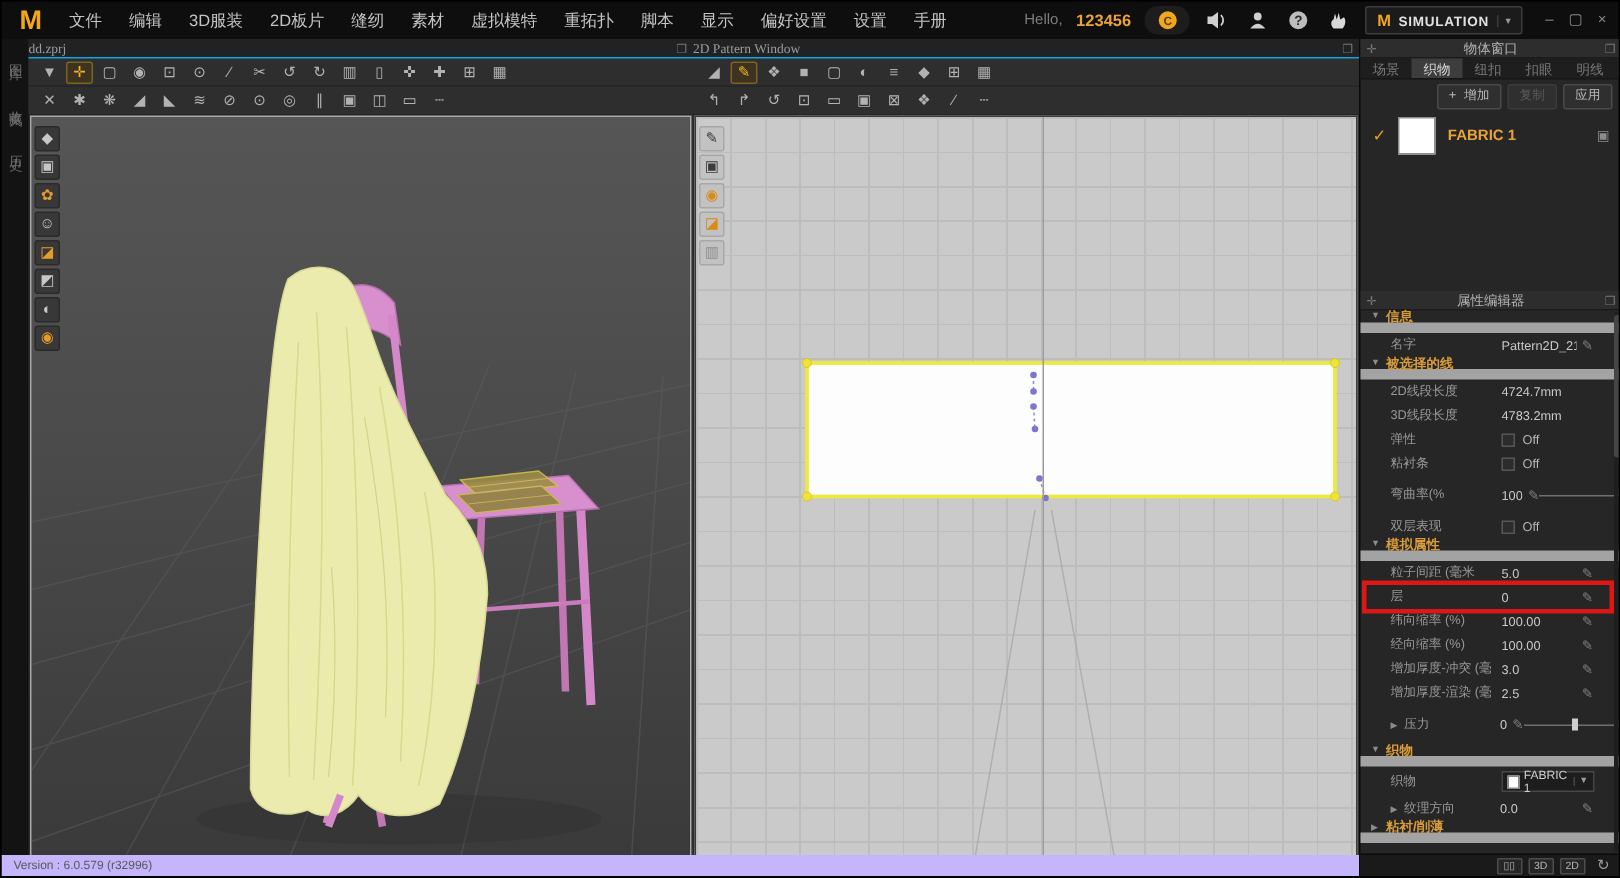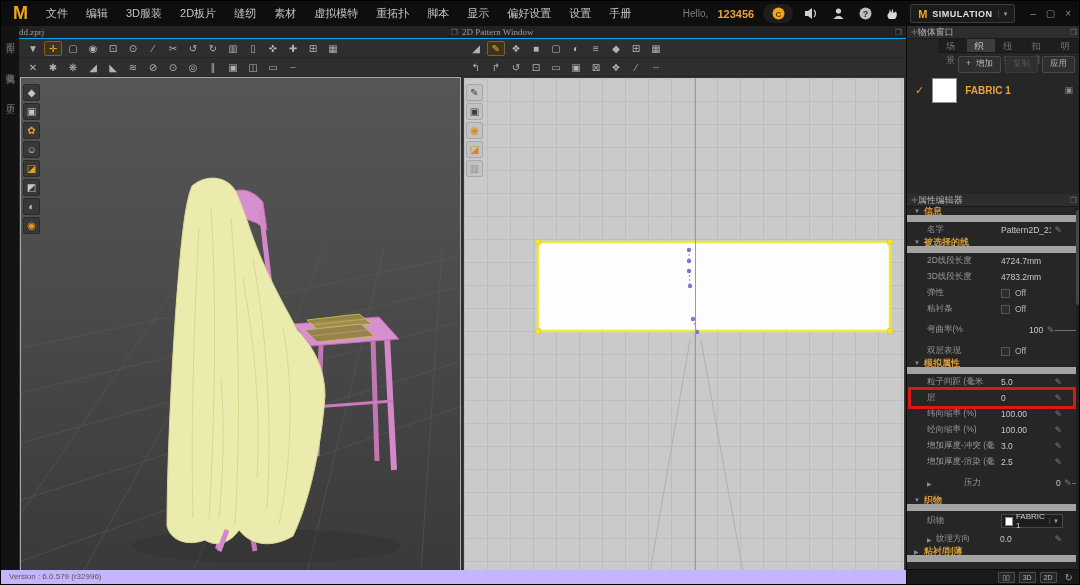--- a/index.html
+++ b/index.html
@@ -47,23 +47,23 @@
   .st-ic { width:17px; height:17px; display:flex; align-items:center; justify-content:center; font-size:10px; color:#c7c7c7; background:#383838; border:1px solid #2a2a2a; border-radius:2px; }
   .st-ic.orange { color:#e79c2a; }
   .st-ic.dim { color:#6a6a6a; }
   .scene2d .st-ic { background:#c2c2c2; border-color:#a8a8a8; color:#3b3b3b; }
   .scene2d .st-ic.orange { color:#d98a17; }
   .scene2d .st-ic.dim { color:#8f8f8f; }
 
   
   .rpanel { position:absolute; left:905px; top:25px; width:175px; bottom:0; background:#262626; border-left:1px solid #0a0a0a; }
   .phead { height:13px; background:#2d2d2d; display:flex; align-items:center; color:#b3b3b3; font-size:9px; border-bottom:1px solid #1b1b1b; padding:0 4px; }
-  .phead .ttl { flex:1; text-align:left; }
+  .phead .ttl { flex:1; text-align:center; }
   .phead .pin, .phead .pop { color:#787878; font-size:8px; }
-  .obj-tabs { height:14px; display:flex; background:#1e1e1e; border-bottom:1px solid #161616;margin-left:31px; }
+  .obj-tabs { height:14px; display:flex; background:#1e1e1e; border-bottom:1px solid #161616; }
   .obj-tab { padding:0 8px; font-size:9px; color:#787878; line-height:14px; }
   .obj-tab.active { background:#3d3d3d; color:#dadada; }
   .obj-btnrow { height:22px; display:flex; justify-content:flex-end; align-items:center; gap:4px; padding:0 6px; }
   .obj-btn { border:1px solid #4a4a4a; color:#b9b9b9; font-size:8.5px; padding:1.5px 7px; border-radius:2px; background:#2f2f2f; white-space:nowrap;font-family:Liberation Mono, monospace; }
   .obj-btn.disabled { color:#595959; border-color:#3a3a3a; }
   .fabric-row { display:flex; align-items:center; gap:8px; padding:2px 8px; height:30px; }
   .f-check { color:#e79c2a; font-size:11px; font-weight:bold; }
   .f-swatch { width:25px; height:25px; background:#fff; border:1px solid #8d8d8d; }
   .f-name { color:#e8a33b; font-size:10px; font-weight:bold; }
   .f-right { margin-left:auto; color:#8c8c8c; font-size:9px; }
@@ -76,21 +76,21 @@
   .prow .lbl { width:74px; flex:none; white-space:nowrap; overflow:hidden; }
   .prow .lbl.orange { color:#d79b3a; font-weight:bold; }
   .prow .tri { color:#8c8c8c; font-size:6px; width:9px; flex:none; }
   .prow .val { color:#c9c9c9; flex:1; white-space:nowrap; overflow:hidden; }
   .prow .val.right { text-align:right; padding-right:4px; }
   .pencil { color:#7e7e7e; font-size:9px; flex:none; width:11px; text-align:right; }
   .cb { width:9px; height:9px; border:1px solid #565656; background:#2c2c2c; margin-right:5px; flex:none; display:flex; align-items:center; justify-content:center; }
   .cb.on { background:#e79c2a; border-color:#b27518; }
   .cb.on span { color:#2a2a2a; font-size:7px; font-weight:bold; }
   .cbtext { color:#b5b5b5; }
-  .prow.tall { height:26px;gap:28px; }
+  .prow.tall { height:26px; }
   .rcol { flex:1; display:flex; justify-content:space-between; }
   .rcol .top { display:flex; align-items:center; }
   .rcol .top .val { flex:1; }
   .track { position:relative; height:1px; background:#6f6f6f; width:72px; margin-top:5px; }
   .knob { position:absolute; top:-4px; width:4px; height:8px; background:#cfcfcf; }
   .dd { margin-left:auto; display:flex; align-items:center; gap:3px; background:#1d1d1d; border:1px solid #474747; height:14px; padding:0 3px; font-size:8px; color:#cfcfcf; }
   .dd .sw { width:9px; height:9px; background:#fff; border:1px solid #888; }
   .dd .arr { color:#9a9a9a; font-size:6px; border-left:1px solid #454545; padding-left:3px; }
   .scrolltrack { position:absolute; right:0; top:0; bottom:0; width:5px; background:#1f1f1f; }
   .scrollthumb { position:absolute; right:0; width:5px; background:#464646; border-radius:2px; }

